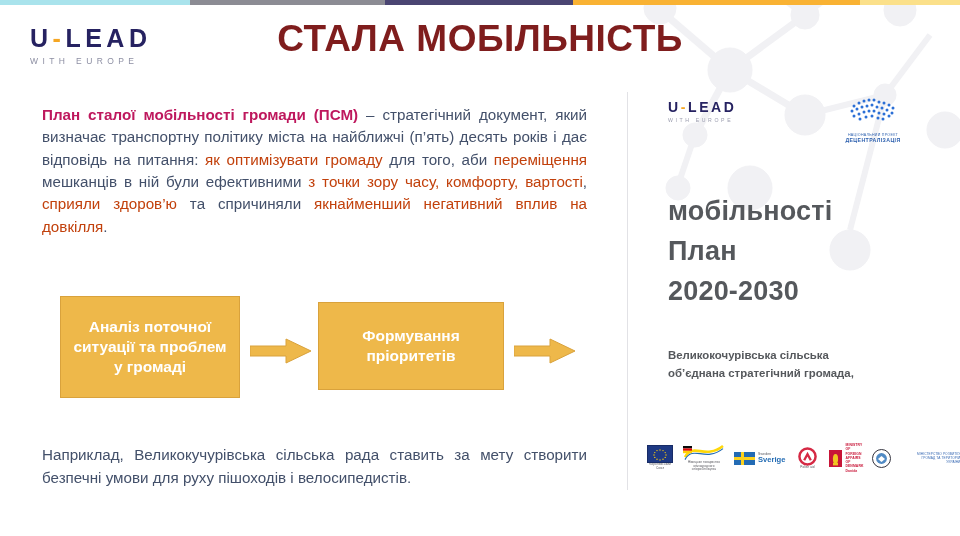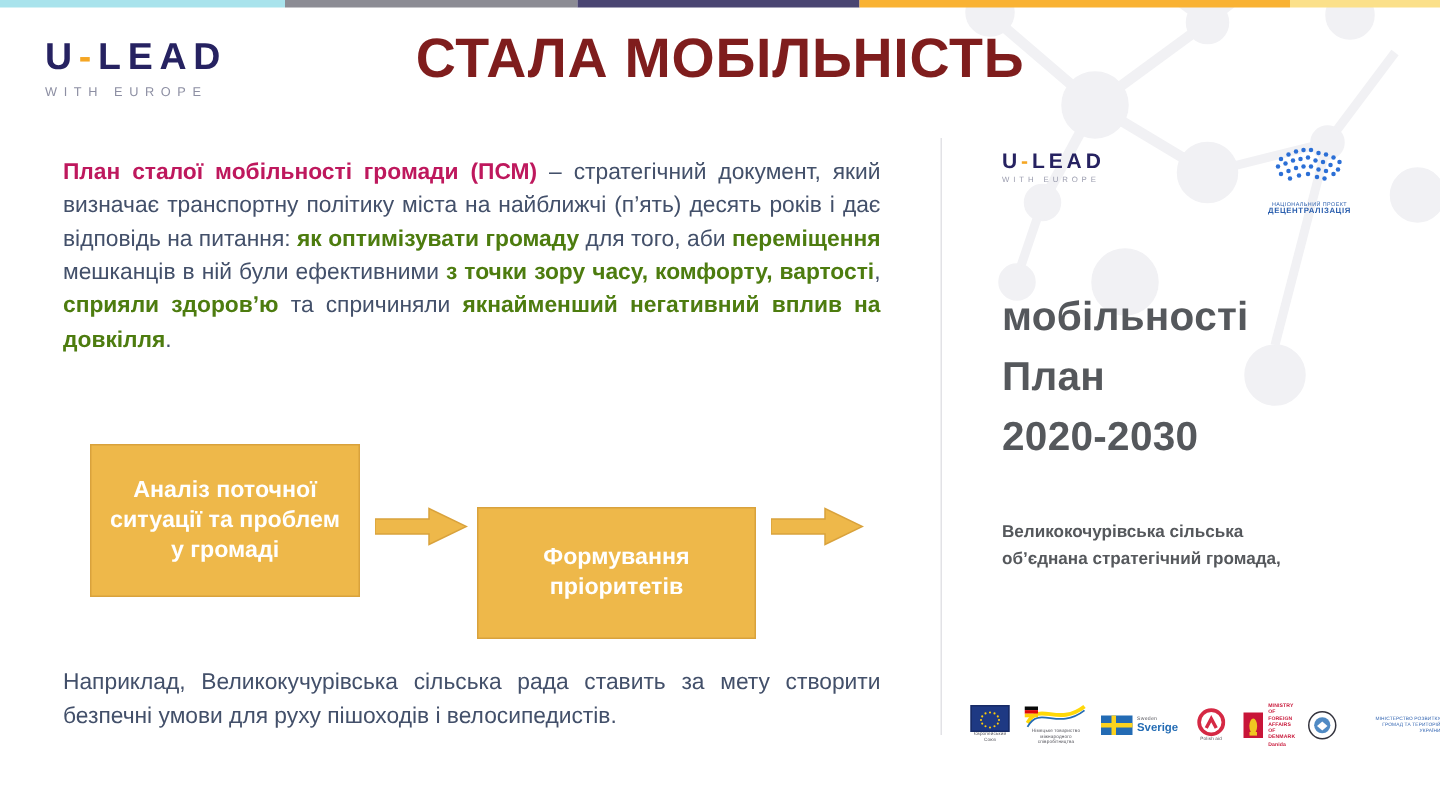--- a/index.html
+++ b/index.html
@@ -46,33 +46,33 @@
     z-index:5;line-height:1.2;
   }
 
   
   .left-col{position:absolute;left:42px;top:104px;width:545px;z-index:4;}
 
   .para{
     font-size:15.2px;line-height:1.47;text-align:justify;color:#43506a;
     margin:0;
   }
-  .para b{font-weight:bold;color:#4d7c0f;}
+  .para b{font-weight:normal;color:#c2410c;}
   .para .lead{color:#be185d;font-weight:bold;}
 
   
   .flow{position:absolute;left:60px;top:296px;width:560px;height:102px;z-index:4;}
   .fbox{
     position:absolute;background:#eeb84a;border:1px solid #d9a23c;
     color:#ffffff;font-weight:bold;font-size:15.5px;line-height:1.28;
     display:flex;align-items:center;justify-content:center;text-align:center;
     box-sizing:border-box;padding:4px 8px;
   }
   #fbox1{left:0;top:0;width:180px;height:102px;}
-  #fbox2{left:258px;top:6px;width:186px;height:88px;margin-top:36px;}
+  #fbox2{left:258px;top:6px;width:186px;height:88px;}
   .farrow{position:absolute;top:42px;}
 
   
   .example{
     position:absolute;left:42px;top:444px;width:545px;z-index:4;
     font-size:15.2px;line-height:1.5;text-align:justify;color:#43506a;
   }
 
   
   .divider{position:absolute;left:627px;top:92px;width:1px;height:398px;background:#e2e2e6;z-index:4;}
@@ -91,21 +91,21 @@
   .doc-title div{
     font-size:27px;font-weight:bold;color:#55585c;line-height:1.48;
     letter-spacing:0.2px;
   }
   .doc-sub{
     margin:34px 0 0 28px;font-size:11.4px;font-weight:bold;color:#55585c;
     line-height:1.62;
   }
 
   .doc-donors{
-    position:absolute;left:6px;top:371px;width:314px;height:40px;
+    position:absolute;left:6px;top:346px;width:314px;height:40px;
     display:flex;align-items:center;gap:9px;
   }
   .donor{display:flex;align-items:center;opacity:.96;}
   .donor-cap{font-size:3.1px;color:#4d4d55;text-align:center;line-height:1.25;letter-spacing:.1px;}
 
   .eu-flag{width:24px;height:16px;background:#15317e;position:relative;border:0.5px solid #0e2360;}
   .eu-stars{position:absolute;inset:0;}
   .se-flag{width:21px;height:13px;background:#1b66b1;position:relative;}
   .se-flag:before{content:"";position:absolute;left:6.5px;top:0;width:3.2px;height:13px;background:#fcd116;}
   .se-flag:after{content:"";position:absolute;left:0;top:5px;width:21px;height:3.2px;background:#fcd116;}

